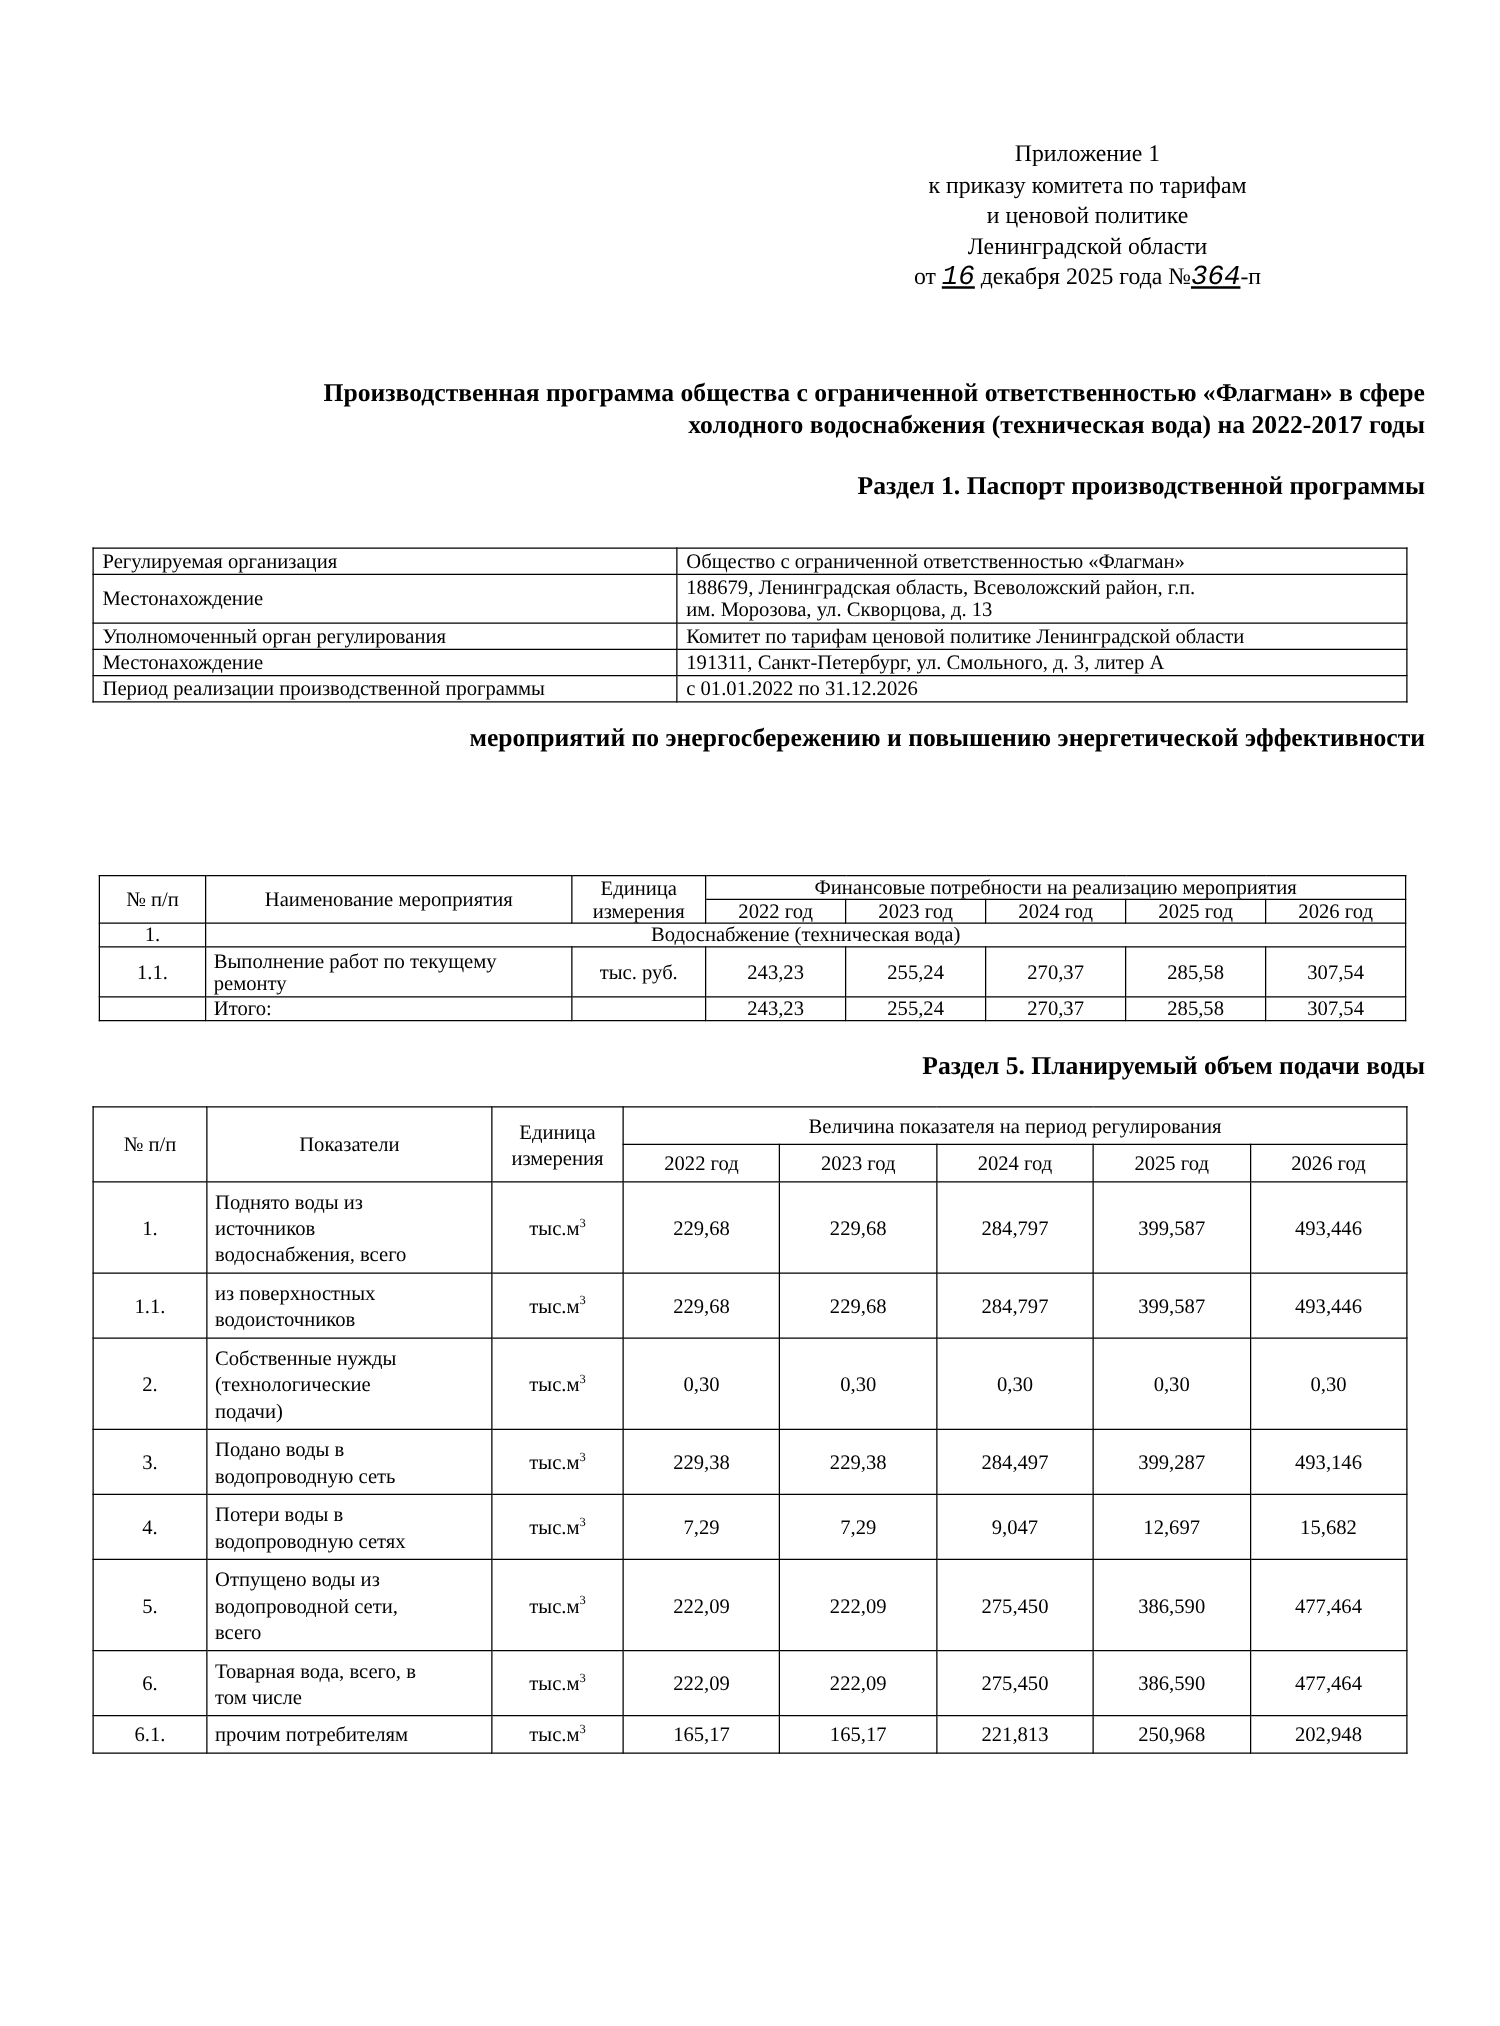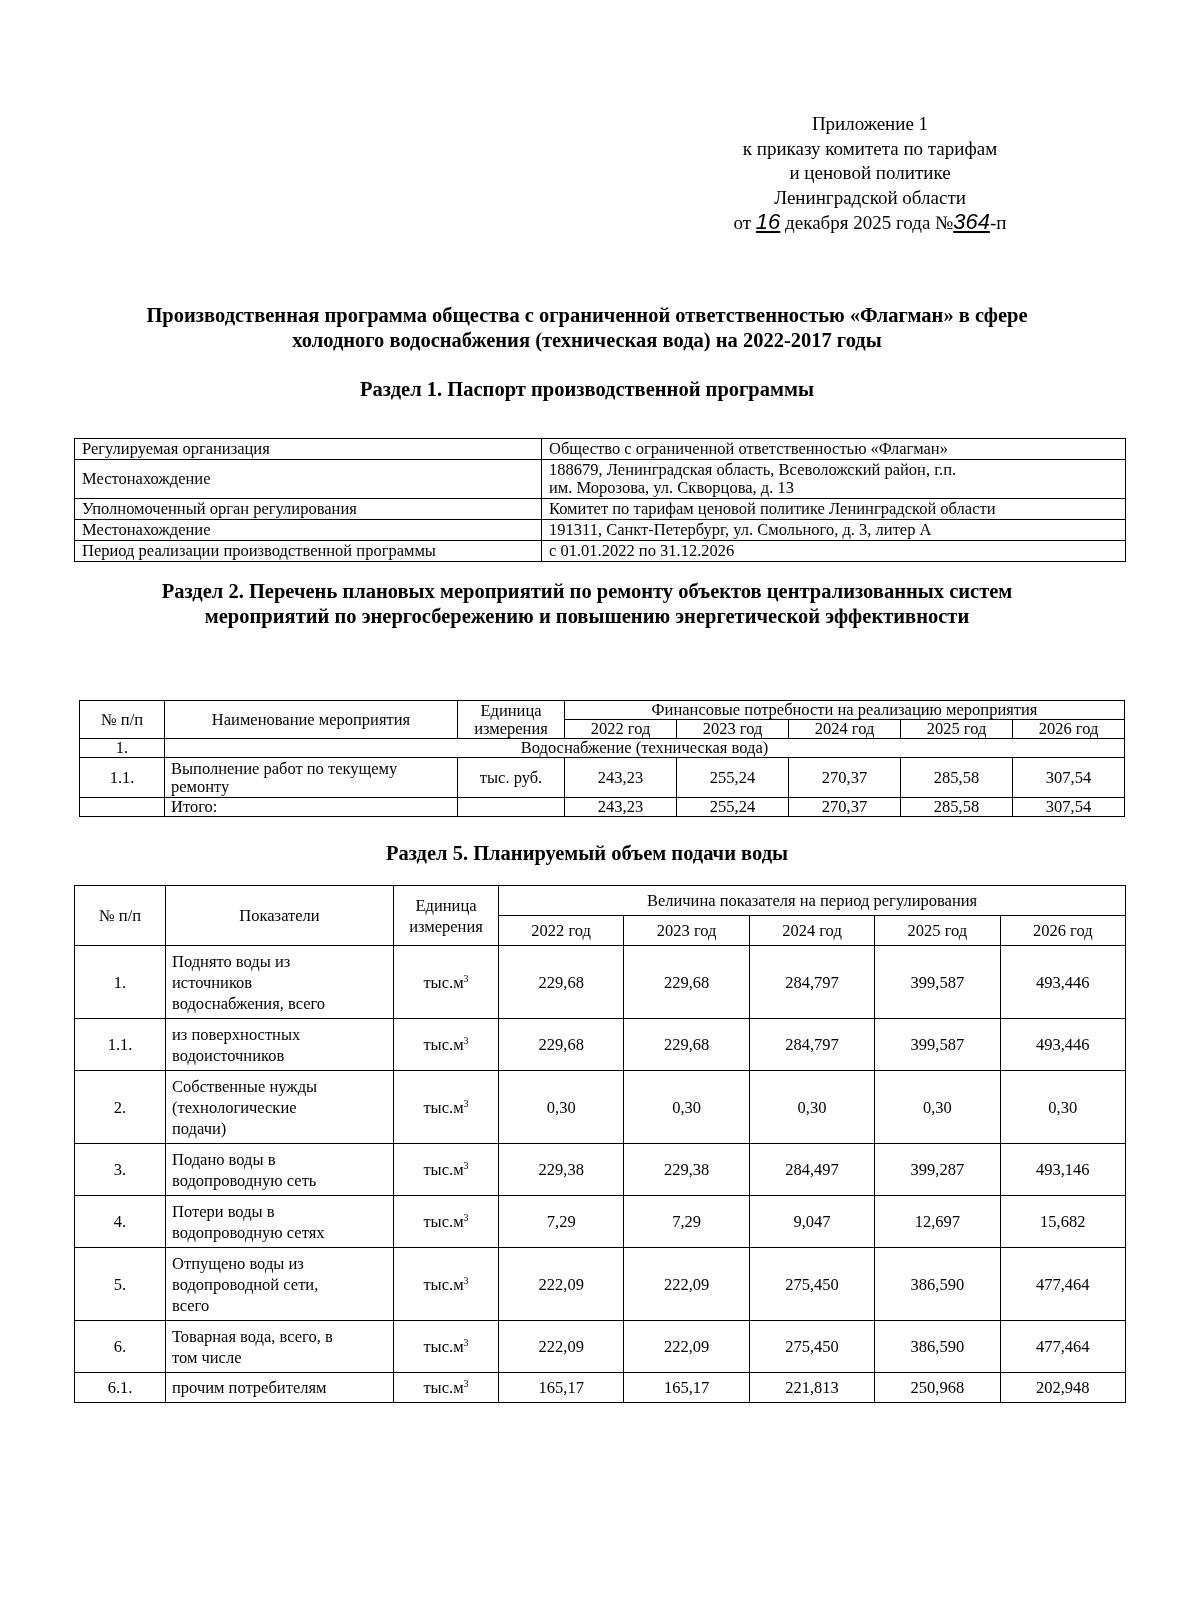--- a/index.html
+++ b/index.html
@@ -1,19 +1,19 @@
 <!DOCTYPE html>
 <html><head>
 <meta charset="utf-8">
 <style>
   html, body { margin:0; padding:0; background:#ffffff; }
   body { width:1200px; height:1621px; position:relative; font-family:"Liberation Serif", "DejaVu Serif", serif; color:#000; overflow:hidden; }
   .appendix { position:absolute; left:700px; top:112px; width:340px; text-align:center; font-size:19px; line-height:24.5px; }
-  .appendix .hand { font-family:Liberation Sans, sans-serif; font-style:italic; font-size:22px; text-decoration:underline; }
-  .title { position:absolute; left:47px; width:1080px; text-align:center; font-weight:bold; font-size:20.5px; line-height:25px; }
+  .appendix .hand { font-family:Liberation Mono, monospace; font-style:italic; font-size:22px; text-decoration:underline; }
+  .title { position:absolute; left:60px; width:1080px; text-align:right; font-weight:bold; font-size:20.5px; line-height:25px; }
   table { border-collapse:collapse; position:absolute; }
   td, th { border:1.5px solid #000; font-weight:normal; padding:0 6px; }
   .t1 { left:74px; top:438px; width:1052px; font-size:16.5px; line-height:18px; }
   .t1 td { text-align:left; padding:1px 7px; }
   .t1 td.c1 { width:452px;border-radius:10px; }
   .t2 { left:79px; top:700px; width:1046px; font-size:16.5px; line-height:18px; }
   .t2 td { text-align:center; }
   .t3 { left:74px; top:885px; width:1052px; font-size:16.5px; line-height:21px; }
   .t3 td { text-align:center; }
   .t3 td.name, .t2 td.name { text-align:left;margin-top:11px; }
@@ -63,21 +63,20 @@
     <td>191311, Санкт-Петербург, ул. Смольного, д. 3, литер А</td>
   </tr>
   <tr>
     <td class="c1">Период реализации производственной программы</td>
     <td>с 01.01.2022 по 31.12.2026</td>
   </tr>
 </tbody>
   </table>
 
 <div class="title" style="top:579px;">
-  <div>Раздел 2. Перечень плановых мероприятий по ремонту объектов централизованных систем</div>
   <div>мероприятий по энергосбережению и повышению энергетической эффективности</div>
 </div>
 
 <table class="t2">
   <tbody>
       <tr>
     <td rowspan="2" style="width:72px;">№ п/п</td>
     <td rowspan="2" style="width:280px;">Наименование мероприятия</td>
     <td rowspan="2" style="width:94px;">
       <div>Единица</div>

